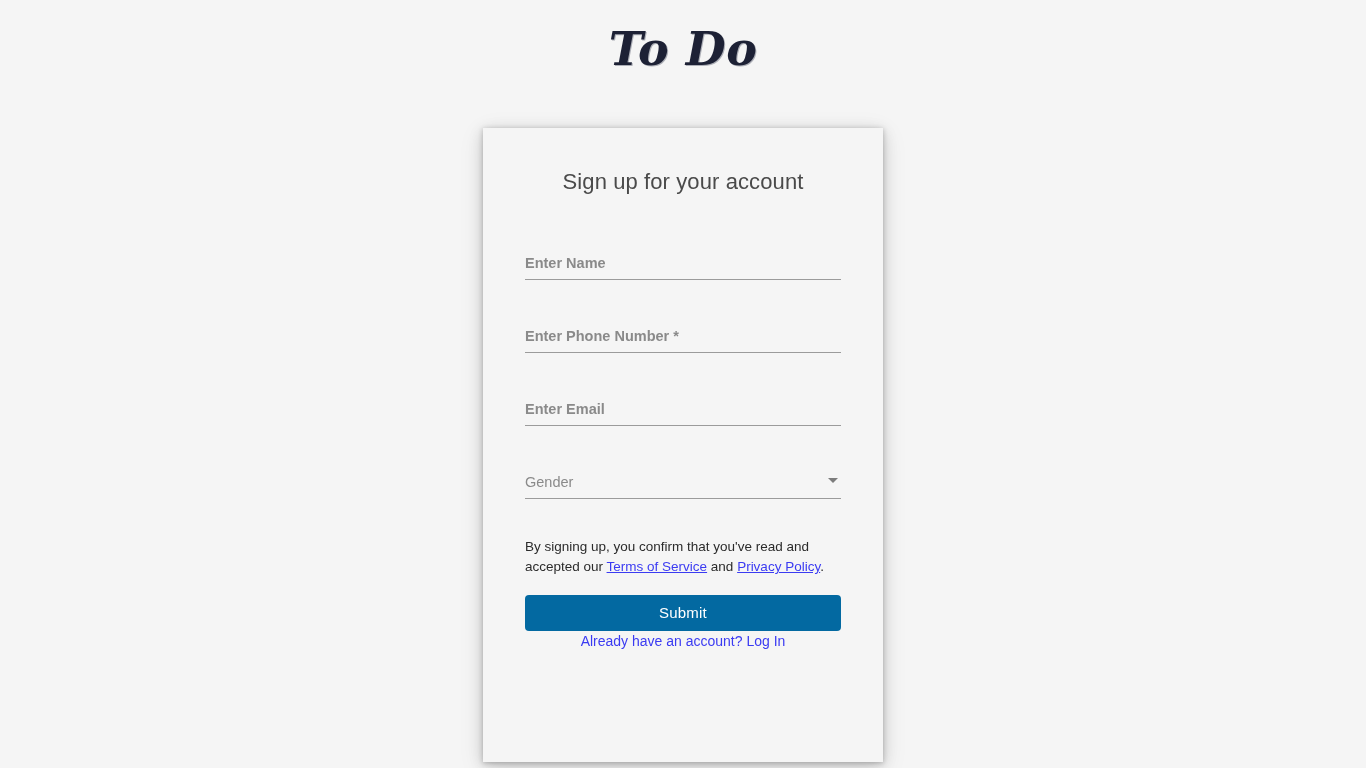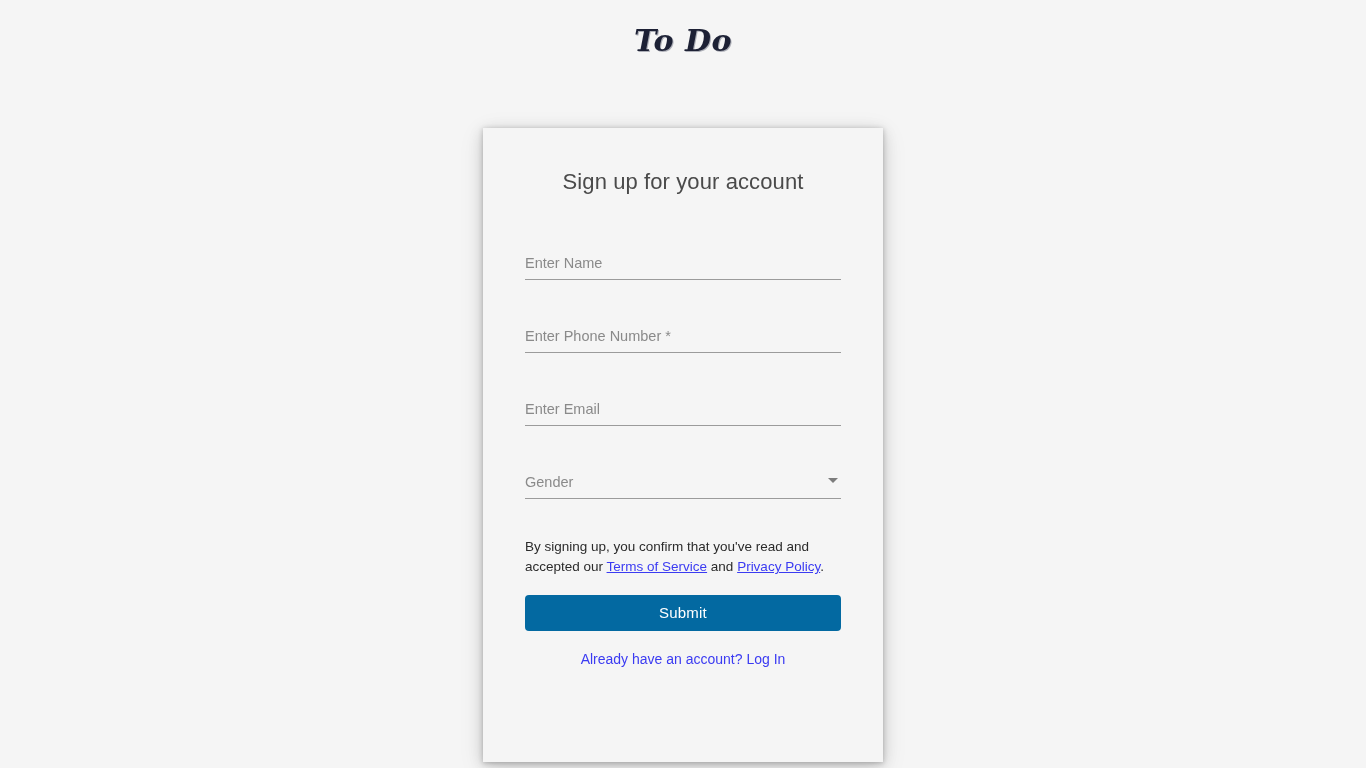--- a/index.html
+++ b/index.html
@@ -25,21 +25,21 @@
   .brand {
     position: absolute;
     top: 26px;
     left: 0;
     width: 1366px;
     text-align: center;
   }
   .brand-text {
     display: inline-block;
     font-family: "DejaVu Serif", serif;
-    font-size: 30px;
+    font-size: 46px;
     font-weight: bold;
     font-style: italic;
     color: #1d2135;
     letter-spacing: 0.5px;
     line-height: 1;
     text-shadow: 1px 1px 0 rgba(40,46,70,0.35);
   }
 
   
   .card {
@@ -85,20 +85,21 @@
     height: 28px;
     border: 0;
     border-bottom: 1px solid #9b9b9b;
     background: transparent;
     font-family: "Liberation Sans", sans-serif;
     font-size: 14.5px;
     color: #0c4a6e;
     padding: 0 0 5px 0;
     outline: none;
     border-radius: 0;
+    font-weight: bold;
   }
   .field-control::placeholder {
     color: #8a8a8a;
     opacity: 1;
   }
 
   
   .select-wrap {
     position: absolute;
     left: 0;
@@ -159,21 +160,20 @@
     color: #ffffff;
     font-family: "Liberation Sans", sans-serif;
     font-size: 15px;
     letter-spacing: 0.2px;
     cursor: pointer;
     line-height: 36px;
     padding: 0;
   }
 
   .login-row {
-    margin-top: 18px;
     width: 316px;
     text-align: center;
   }
   .login-link {
     color: #3b3bf2;
     font-size: 14px;
     text-decoration: none;
     line-height: 20px;
   }
 </style>

